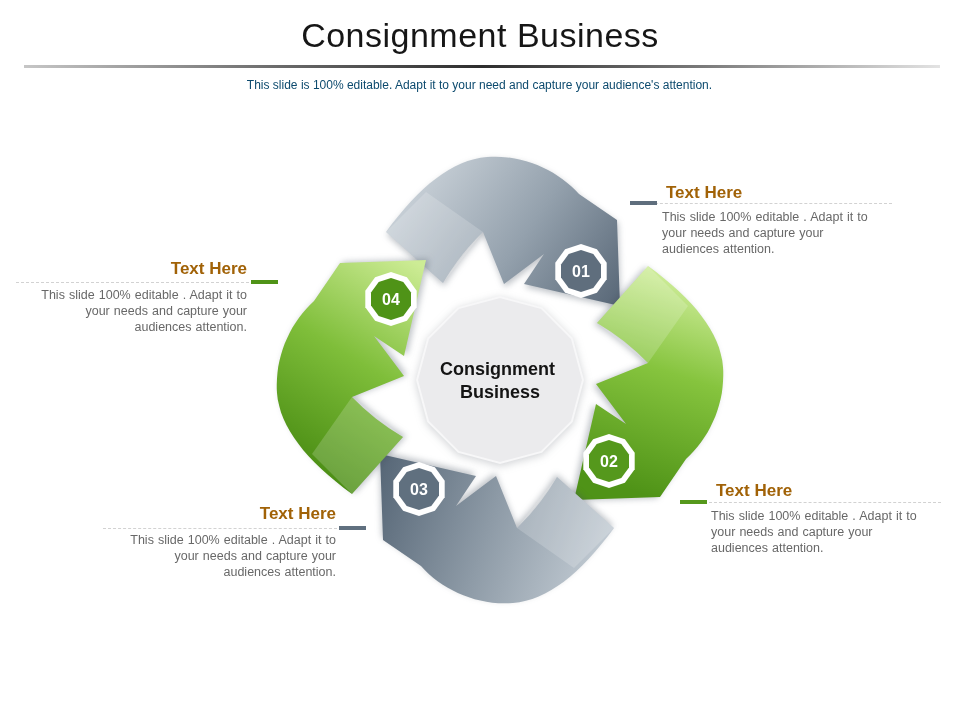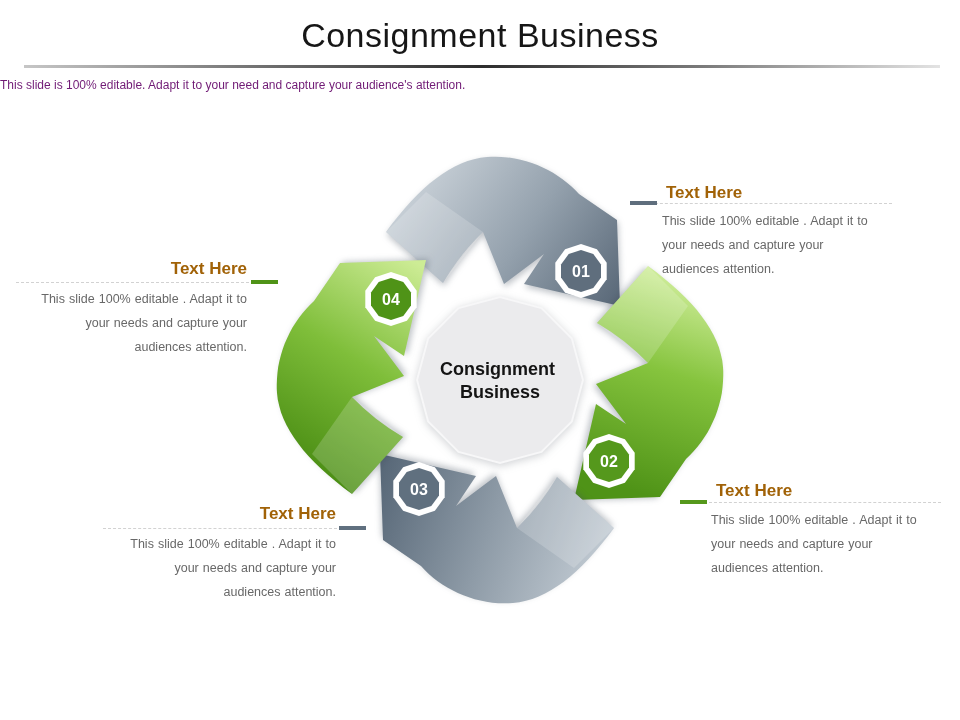--- a/index.html
+++ b/index.html
@@ -12,29 +12,29 @@
   
   .slide-title{
     left:0;top:16px;width:960px;text-align:center;
     font-size:34px;font-weight:400;color:#161616;letter-spacing:0.5px;
   }
   .title-divider{
     left:24px;top:65px;width:916px;height:3px;
     background:linear-gradient(to right,#c6c6c6,#6a6a6a 28%,#2d2d2d 50%,#7a7a7a 74%,#e3e3e3);
   }
   .slide-subtitle{
-    left:0;top:78px;width:959px;text-align:left;
-    font-size:12px;color:#701a75;
+    left:0;top:78px;width:959px;text-align:center;
+    font-size:12px;color:#0c4a6e;
   }
   
   .step-heading{
     font-size:17px;font-weight:bold;color:#a16207;white-space:nowrap;
   }
   .step-body{
-    font-size:12.5px;line-height:24px;color:#686868;word-spacing:0.6px;width:207px;
+    font-size:12.5px;line-height:16px;color:#686868;word-spacing:0.6px;width:207px;
   }
   .accent-bar{height:4px;width:27px;}
   .dash-line{border-top:1px dashed #d2d2d2;height:0;}
   .ta-r{text-align:right;}
   
   .h1x{left:666px;top:183px;}
   .a1x{left:630px;top:201px;}
   .d1x{left:630px;top:203px;width:262px;}
   .b1x{left:662px;top:209px;}
   

